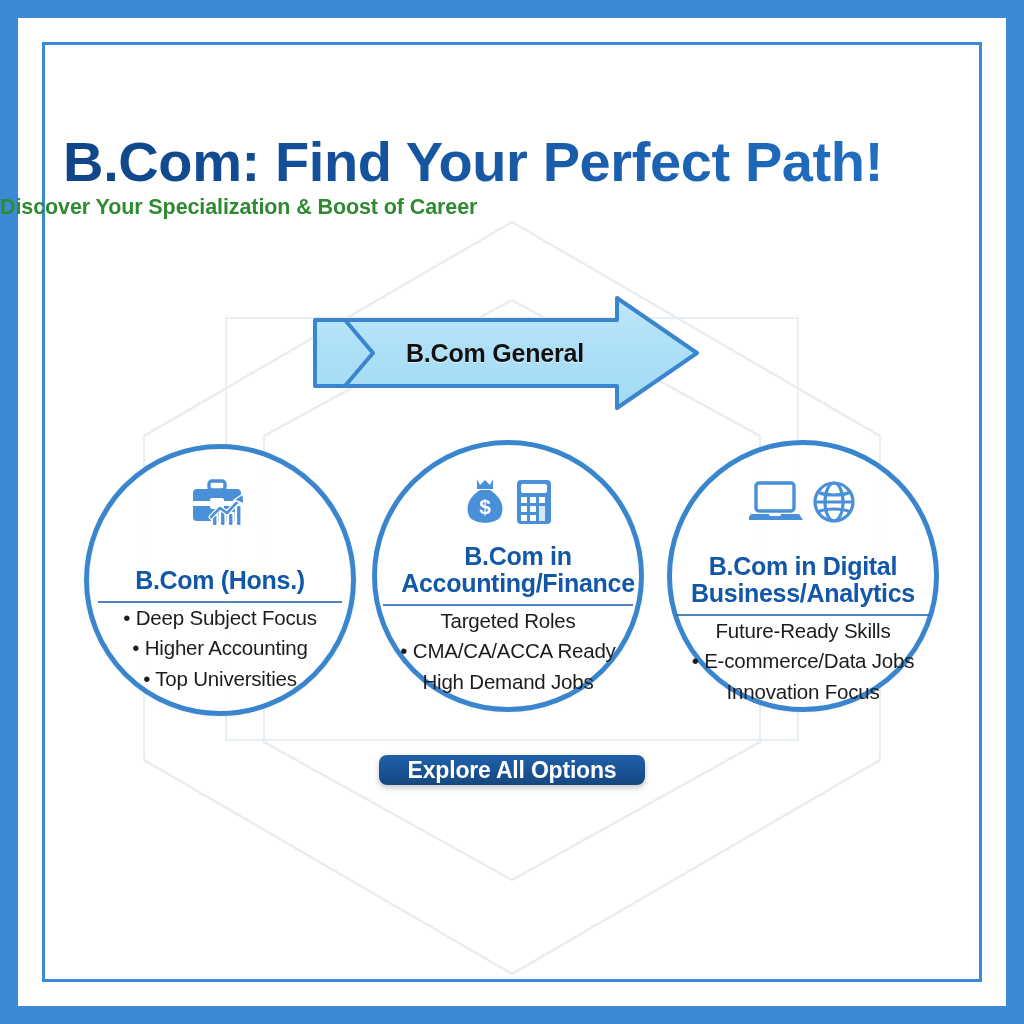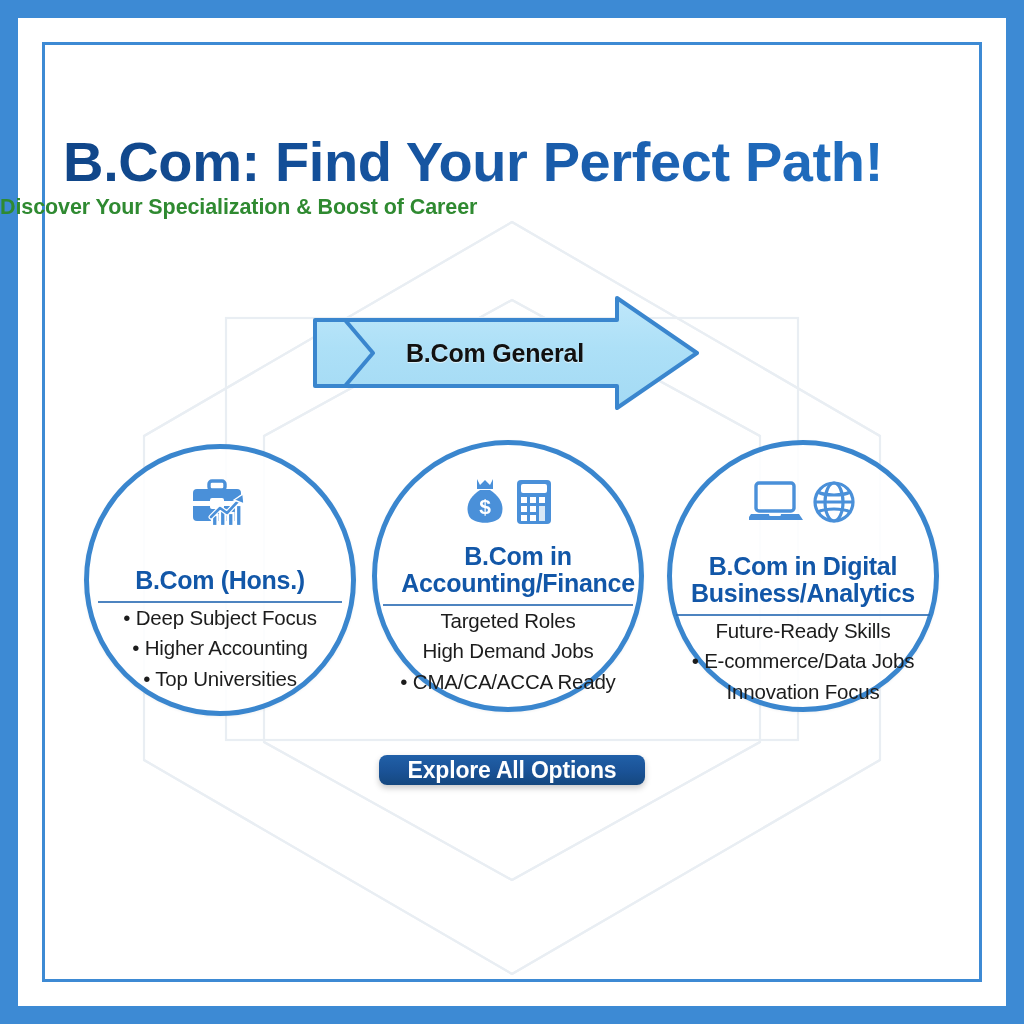--- a/index.html
+++ b/index.html
@@ -296,22 +296,22 @@
           <rect x="24" y="29" width="6" height="15" fill="#d8e8f6"></rect>
         </svg>
       </div>
       <div class="card-title">
         <span>B.Com in</span><br>
         <span>Accounting/Finance</span>
       </div>
       <div class="divider"></div>
       <div class="bullets">
         <div class="bullet-line">Targeted Roles</div>
+        <div class="bullet-line">• CMA/CA/ACCA Ready</div>
         <div class="bullet-line">High Demand Jobs</div>
-        <div class="bullet-line">• CMA/CA/ACCA Ready</div>
       </div>
     </div>
   </div>
 
   <div class="circle c3">
     <div class="circle-inner">
       <div class="icon-row">
         <svg width="54" height="46" viewBox="0 0 54 46" aria-hidden="true">
           <rect x="7" y="4" width="38" height="28" rx="3" fill="none" stroke="#4a90d9" stroke-width="3.4"></rect>
           <path d="M2,35 L50,35 L54,41 L-2,41 Z" fill="#4a90d9"></path>

